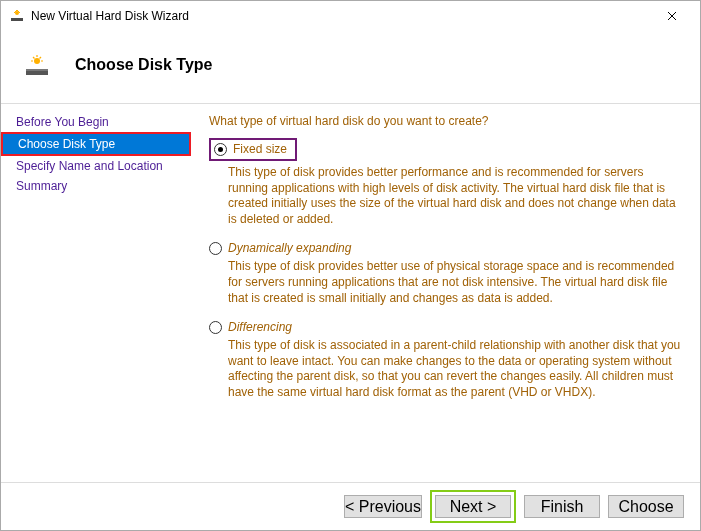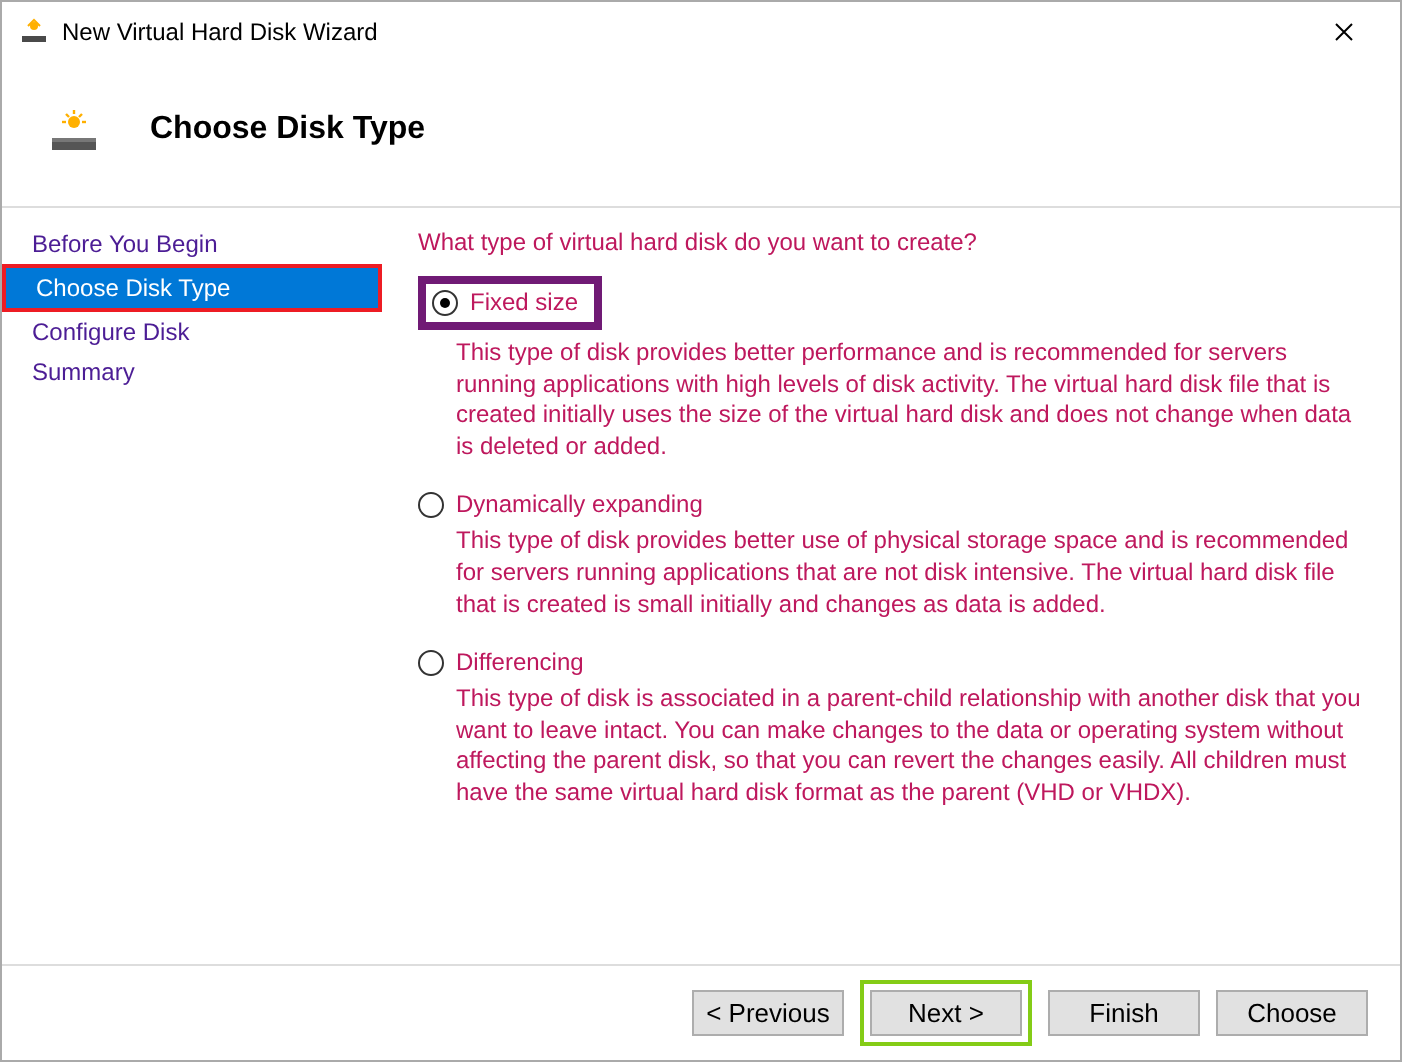--- a/index.html
+++ b/index.html
@@ -11,29 +11,29 @@
     .close-x { width: 40px; height: 28px; display: flex; align-items: center; justify-content: center; cursor: pointer; }
     .close-x svg { stroke: #000; stroke-width: 1; }
     .header-panel { padding: 18px 20px 22px 20px; display: flex; align-items: center; }
     .header-icon { width: 32px; height: 32px; margin-right: 22px; display: inline-flex; align-items: center; justify-content: center; }
     .header-title { font-size: 16px; font-weight: 700; color: #000; }
     .body-panel { flex: 1; display: flex; border-top: 1px solid #ddd; overflow: hidden; }
     .sidebar { width: 190px; padding: 8px 0 0 0; }
     .sidebar-item { font-size: 12px; color: #4c1d95; padding: 3px 15px; cursor: pointer; white-space: nowrap; }
     .sidebar-item.selected { background: #0078d7; color: #fff; }
     .sidebar-highlight-box { border: 2px solid #ed1c24; padding: 0; }
-    .content { flex: 1; padding: 10px 18px 10px 18px; font-size: 12px; color: #be185d; }
+    .content { flex: 1; padding: 10px 18px 10px 18px; font-size: 12px; color: #a16207; }
     .prompt { margin-bottom: 10px; }
-    .radio-row { display: flex; align-items: center; margin-bottom: 4px; }
+    .radio-row { display: flex; align-items: center; margin-bottom: 4px; font-style: italic; }
     .radio { width: 13px; height: 13px; border: 1px solid #333; border-radius: 50%; margin-right: 6px; display: inline-flex; align-items: center; justify-content: center; background: #fff; flex-shrink: 0; }
     .radio .dot { width: 5px; height: 5px; border-radius: 50%; background: #000; }
     .option-desc { margin: 0 0 14px 19px; line-height: 1.3; }
-    .option1-box { border: 4px solid #701a75; display: inline-flex; align-items: center; padding: 2px 8px 3px 3px; margin-bottom: 4px; }
+    .option1-box { border: 2px solid #701a75; display: inline-flex; align-items: center; padding: 2px 8px 3px 3px; margin-bottom: 4px; }
     .button-bar { height: 48px; border-top: 1px solid #ddd; display: flex; align-items: center; justify-content: flex-end; padding: 0 16px; gap: 8px; }
-    .btn { min-width: 76px; height: 23px; font-size: 13px; background: #e1e1e1; border: 1px solid #adadad; cursor: pointer; }
+    .btn { min-width: 76px; height: 23px; font-size: 16px; background: #e1e1e1; border: 1px solid #adadad; cursor: pointer; }
     .next-highlight { border: 2px solid #84cc16; padding: 3px; display: inline-flex; }
   </style>
 </head>
 <body>
 
 <div class="window">
 
   <div class="titlebar">
     <span class="titlebar-icon">
       <svg width="16" height="16" viewBox="0 0 16 16">
@@ -68,21 +68,21 @@
     <div class="header-title">Choose Disk Type</div>
   </div>
 
   <div class="body-panel">
 
     <div class="sidebar">
       <div class="sidebar-item">Before You Begin</div>
       <div class="sidebar-highlight-box">
         <div class="sidebar-item selected">Choose Disk Type</div>
       </div>
-      <div class="sidebar-item">Configure Disk</div>
+      <div class="sidebar-item">Specify Name and Location</div>
       <div class="sidebar-item">Summary</div>
     </div>
 
     <div class="content">
       <div class="prompt">What type of virtual hard disk do you want to create?</div>
 
       <div class="option1-box">
         <span class="radio">
             <span class="dot"></span>
           </span>

